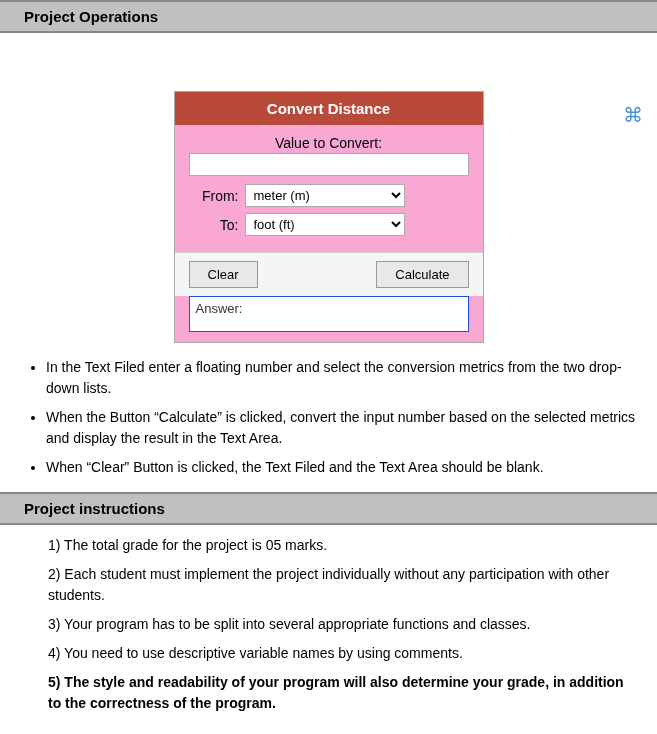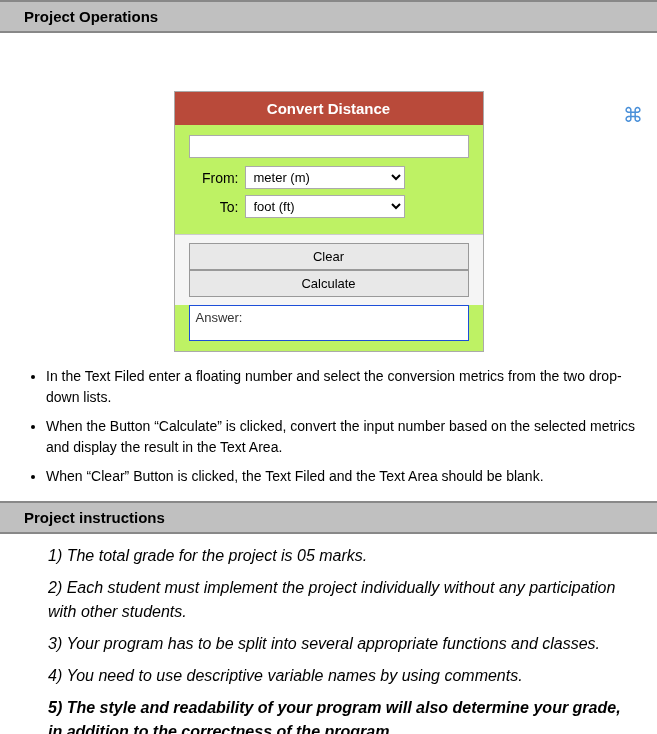--- a/index.html
+++ b/index.html
@@ -24,21 +24,21 @@
     
     .widget-container {
       display: flex;
       justify-content: center;
       margin: 14px 0 10px 0;
     }
 
     .widget {
       border: 1px solid #aaa;
       width: 310px;
-      background: #bef264;
+      background: #f9a8d4;
     }
 
     .widget-header {
       background: #b94a3a;
       color: #fff;
       text-align: center;
       padding: 8px 12px;
       font-weight: bold;
       font-size: 15px;
     }
@@ -90,21 +90,20 @@
       background: #fff;
       min-width: 160px;
     }
 
     .widget-buttons {
       display: flex;
       justify-content: space-between;
       padding: 8px 14px;
       border-top: 1px solid #ccc;
       background: #f5f5f5;
-      flex-direction: column;
     }
 
     .btn-clear, .btn-calculate {
       padding: 5px 18px;
       border: 1px solid #999;
       background: #e8e8e8;
       font-size: 13px;
       cursor: pointer;
     }
 
@@ -142,22 +141,21 @@
     }
 
     .ordered-list {
       padding-left: 8px;
       margin-left: 20px;
     }
 
     .ordered-list li {
       margin-bottom: 8px;
       line-height: 1.5;
-      font-size: 16px;
-      font-style: italic;
+      font-size: 14px;
     }
 
     .focus-icon {
       position: absolute;
       top: 70px;
       right: 14px;
       color: #4a90d9;
       font-size: 20px;
       cursor: pointer;
     }
@@ -179,20 +177,23 @@
 </div>
 
 <div class="widget-container">
   <div class="widget">
 
     <div class="widget-header">
       <span>Convert Distance</span>
     </div>
 
     <div class="widget-body">
+      <div class="value-label">
+        <span>Value to Convert:</span>
+      </div>
       <input class="value-input" type="text" style="">
 
       <div class="row-field">
         <label>From:</label>
         <select>
           <option value="meter" selected="">meter (m)</option>
           <option value="kilometer">kilometer (km)</option>
           <option value="mile">mile (mi)</option>
           <option value="foot">foot (ft)</option>
           <option value="inch">inch (in)</option>

